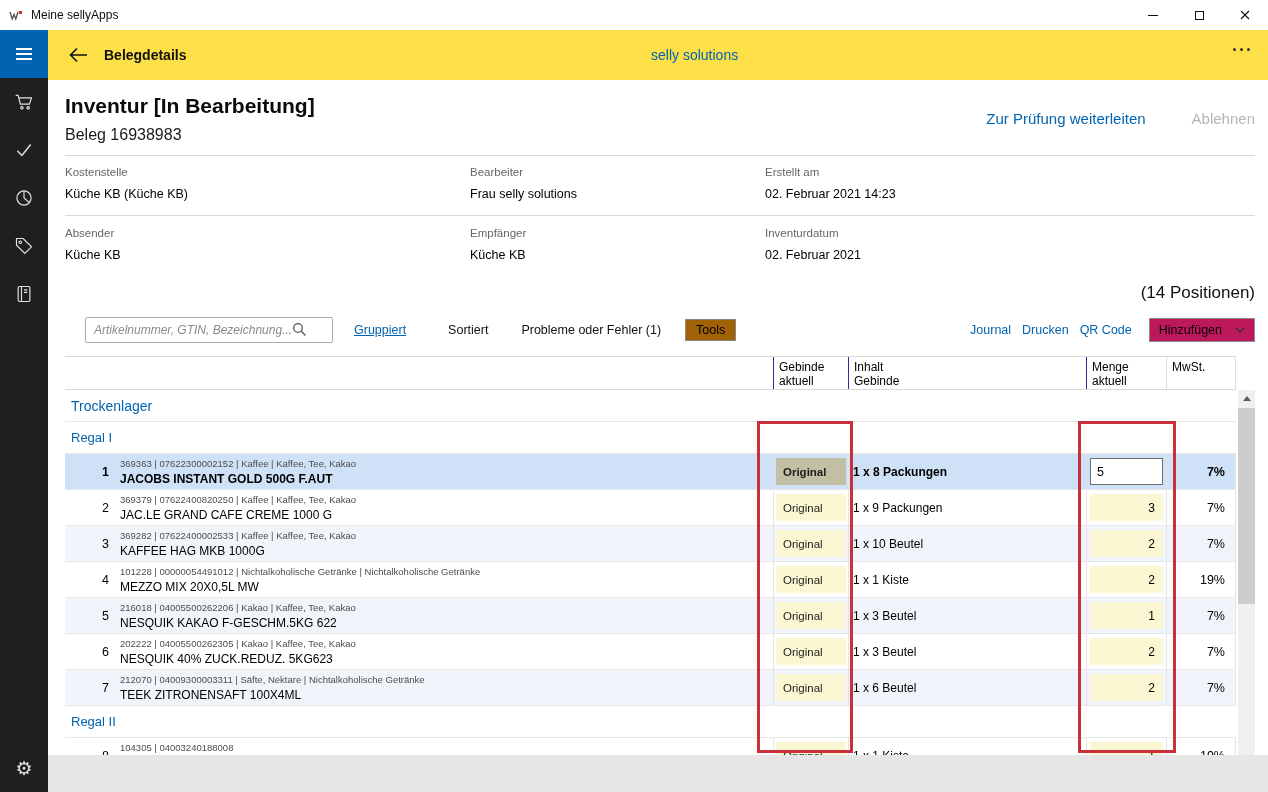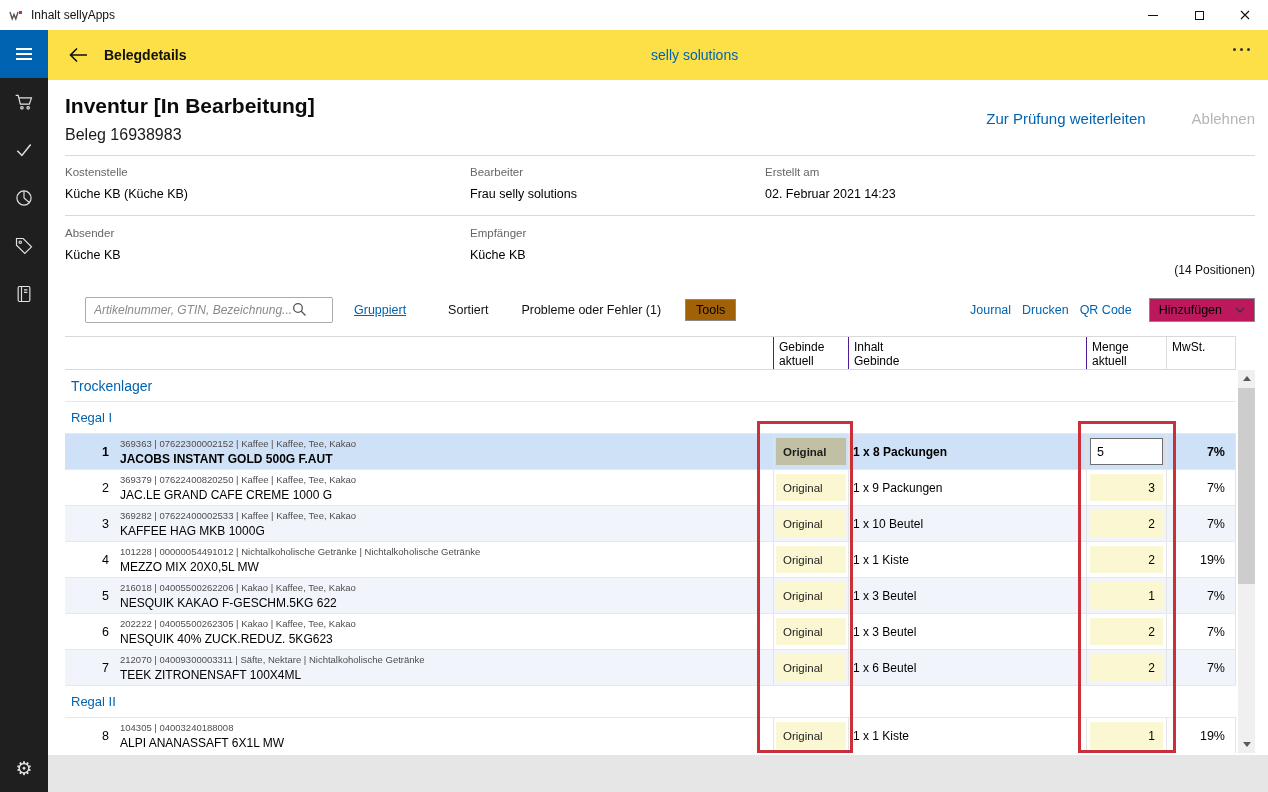--- a/index.html
+++ b/index.html
@@ -40,21 +40,21 @@
   .doc-actions { position:absolute; right:0; top:30px; display:flex; align-items:center; }
   .act-forward { color:#0063b1; font-size:15px; margin-right:46px; cursor:pointer; }
   .act-reject { color:#b5b5b5; font-size:15px; }
 
   .fieldrow { display:grid; grid-template-columns:405px 295px 1fr; }
   .fieldrow.r1 { height:60px; padding-top:10px; border-bottom:1px solid #d9d9d9; }
   .fieldrow.r2 { height:47px; padding-top:11px; }
   .flabel { font-size:11.5px; color:#666; }
   .fvalue { font-size:12.5px; color:#000; margin-top:9px; }
 
-  .positions-line { height:20px; text-align:right; font-size:12px; color:#111; }
+  .positions-line { height:20px; text-align:right; font-size:17px; color:#111;margin-top:20px; }
 
   .toolbar { margin-top:14px; height:26px; display:flex; align-items:center; }
   .searchbox { position:relative; width:248px; height:26px; }
   .searchbox input { width:100%; height:100%; border:1px solid #ababab; border-radius:2px; padding:0 26px 0 8px; font-size:12px; font-family:inherit; color:#333;margin-left:20px; }
   .searchbox input::placeholder { font-style:italic; color:#8a8a8a; }
   .search-ic { position:absolute; right:6px; top:5px; }
   .tb-link { font-size:12.5px; color:#0063b1; text-decoration:underline; margin-left:41px; cursor:pointer; }
   .tb-text { font-size:12.5px; color:#111; cursor:pointer; }
   .sortiert { margin-left:42px; }
   .probleme { margin-left:33px; }
@@ -114,21 +114,21 @@
 <body>
 
 <div class="titlebar">
   <span style="display:flex;">
     <svg width="16" height="16" viewBox="0 0 16 16">
         <rect x="0" y="0" width="16" height="16" fill="#ffffff"></rect>
         <path d="M2 5 L4.2 12 L6 7.5 L7.8 12 L10 5" stroke="#555" stroke-width="1.4" fill="none"></path>
         <rect x="11" y="4" width="3" height="3" fill="#d03030"></rect>
       </svg>
   </span>
-  <span class="app-title">Inhalt sellyApps</span>
+  <span class="app-title">Meine sellyApps</span>
   <div class="win-controls">
     <div class="winbtn">
         <span class="min-bar"></span>
       </div>
     <div class="winbtn">
         <span class="max-box"></span>
       </div>
     <div class="winbtn">
       <svg width="10" height="10" viewBox="0 0 10 10">
           <path d="M1 1 L9 9 M9 1 L1 9" stroke="#111" stroke-width="1.1"></path>
@@ -222,20 +222,24 @@
     </div>
 
     <div class="fieldrow r2">
       <div>
         <div class="flabel">Absender</div>
         <div class="fvalue">Küche KB</div>
       </div>
       <div>
         <div class="flabel">Empfänger</div>
         <div class="fvalue">Küche KB</div>
+      </div>
+      <div>
+        <div class="flabel">Inventurdatum</div>
+        <div class="fvalue">02. Februar 2021</div>
       </div>
     </div>
 
     <div class="positions-line">(14 Positionen)</div>
 
     <div class="toolbar">
       <div class="searchbox">
         <input type="text" placeholder="Artikelnummer, GTIN, Bezeichnung..." style="">
         <span class="search-ic">
           <svg width="15" height="15" viewBox="0 0 15 15" fill="none" stroke="#555" stroke-width="1.3">

